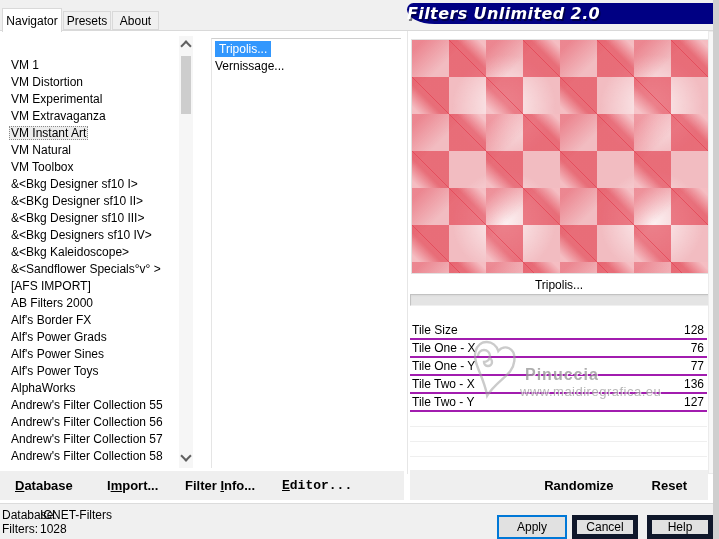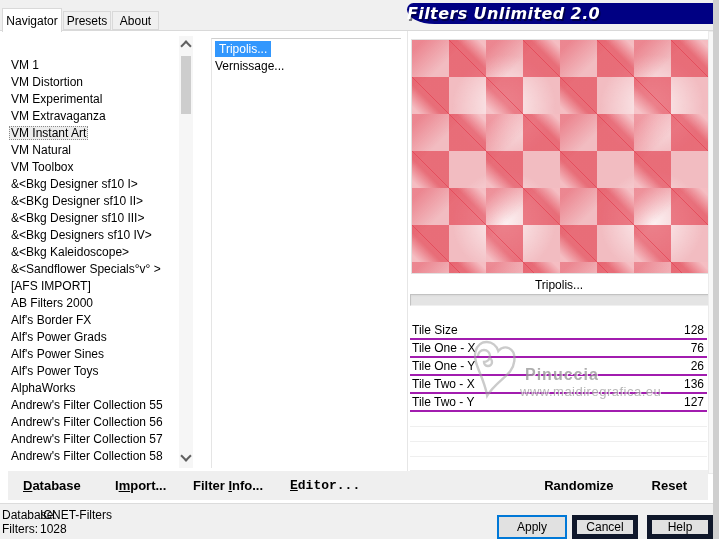--- a/index.html
+++ b/index.html
@@ -63,21 +63,21 @@
   .right-scroll{position:absolute;left:300px;top:0;width:12px;height:443px;background:#f8f8f8;
                 border:1px solid #ebebeb;box-sizing:border-box;}
   
   .watermark{position:absolute;left:48px;top:303px;width:230px;height:76px;pointer-events:none;opacity:.8;}
   .watermark svg{position:absolute;left:0;top:0;}
   .wm-name{position:absolute;left:69px;top:32px;color:#9b9b9b;font-weight:bold;font-size:16px;
            letter-spacing:1px;text-shadow:1px 1px 0 #fff;}
   .wm-site{position:absolute;left:64px;top:50px;color:#a5a5a5;font-size:13px;letter-spacing:.5px;
            text-shadow:1px 1px 0 #fff;}
   
-  .toolbar-left{position:absolute;left:0;top:471px;width:404px;height:29px;background:#efefef;margin-left:8px;}
+  .toolbar-left{position:absolute;left:0;top:471px;width:404px;height:29px;background:#efefef;}
   .toolbar-right{position:absolute;left:410px;top:470px;width:298px;height:30px;background:#efefef;
                  display:flex;align-items:center;justify-content:flex-end;gap:38px;padding-right:21px;box-sizing:border-box;}
   .tbtn{font-weight:bold;font-size:13px;cursor:default;white-space:nowrap;}
   .tb-abs{position:absolute;top:0;height:29px;line-height:29px;}
   .tbtn u{text-decoration:underline;}
   
   .statusbar{position:absolute;left:0;top:503px;width:719px;height:36px;background:var(--window_gray);
              border-top:1px solid #dcdcdc;box-sizing:border-box;padding-left:42px;}
   .stxt{position:absolute;white-space:nowrap;}
   .btn{position:absolute;top:11px;height:24px;background:#e1e1e1;border:5px solid #0f172a;
@@ -152,21 +152,21 @@
           <div class="param-row">
             <span class="p-label">Tile Size</span>
             <span class="p-value">128</span>
           </div>
           <div class="param-row">
             <span class="p-label">Tile One - X</span>
             <span class="p-value">76</span>
           </div>
           <div class="param-row">
             <span class="p-label">Tile One - Y</span>
-            <span class="p-value">26</span>
+            <span class="p-value">77</span>
           </div>
           <div class="param-row">
             <span class="p-label">Tile Two - X</span>
             <span class="p-value">136</span>
           </div>
           <div class="param-row">
             <span class="p-label">Tile Two - Y</span>
             <span class="p-value">127</span>
           </div>
           <div class="param-row empty"></div>

